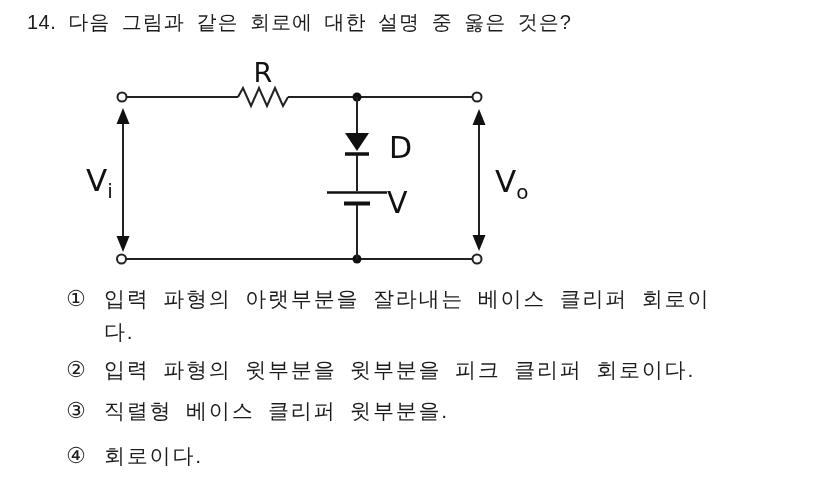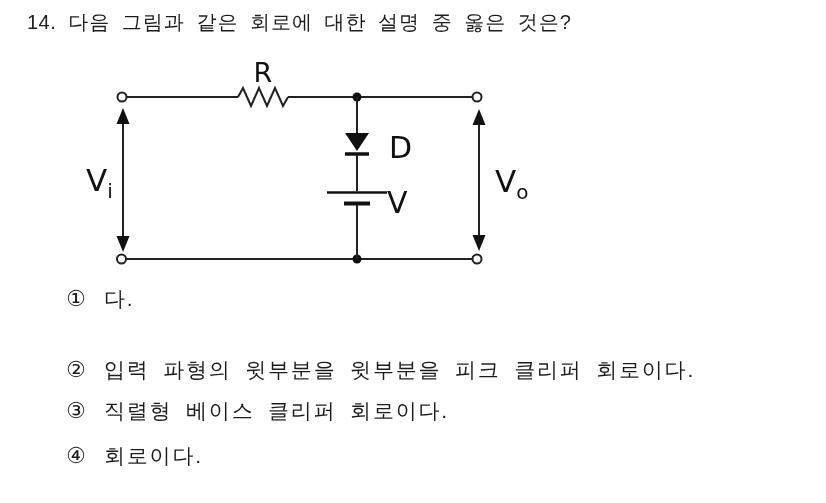--- a/index.html
+++ b/index.html
@@ -140,35 +140,36 @@
     <polygon class="solid" points="472.5,235 485.5,235 479,251"></polygon>
   </g>
   <text x="495" y="192" font-size="31">
     <tspan>V</tspan><tspan dy="7" font-size="20">o</tspan>
   </text>
 </svg>
 
 <div id="c1" class="choice">
   <span class="marker">①</span>
   <span class="text">
+    <span class="line">입력 파형의 아랫부분을 잘라내는 베이스 클리퍼 회로이</span>
     <span class="line">다.</span>
   </span>
 </div>
 
 <div id="c2" class="choice">
   <span class="marker">②</span>
   <span class="text">
     <span class="line">입력 파형의 윗부분을 윗부분을 피크 클리퍼 회로이다.</span>
   </span>
 </div>
 
 <div id="c3" class="choice">
   <span class="marker">③</span>
   <span class="text">
-    <span class="line">직렬형 베이스 클리퍼 회로이다.</span>
+    <span class="line">직렬형 베이스 클리퍼 윗부분을.</span>
   </span>
 </div>
 
 <div id="c4" class="choice">
   <span class="marker">④</span>
   <span class="text">
     <span class="line">회로이다.</span>
   </span>
 </div>
 

